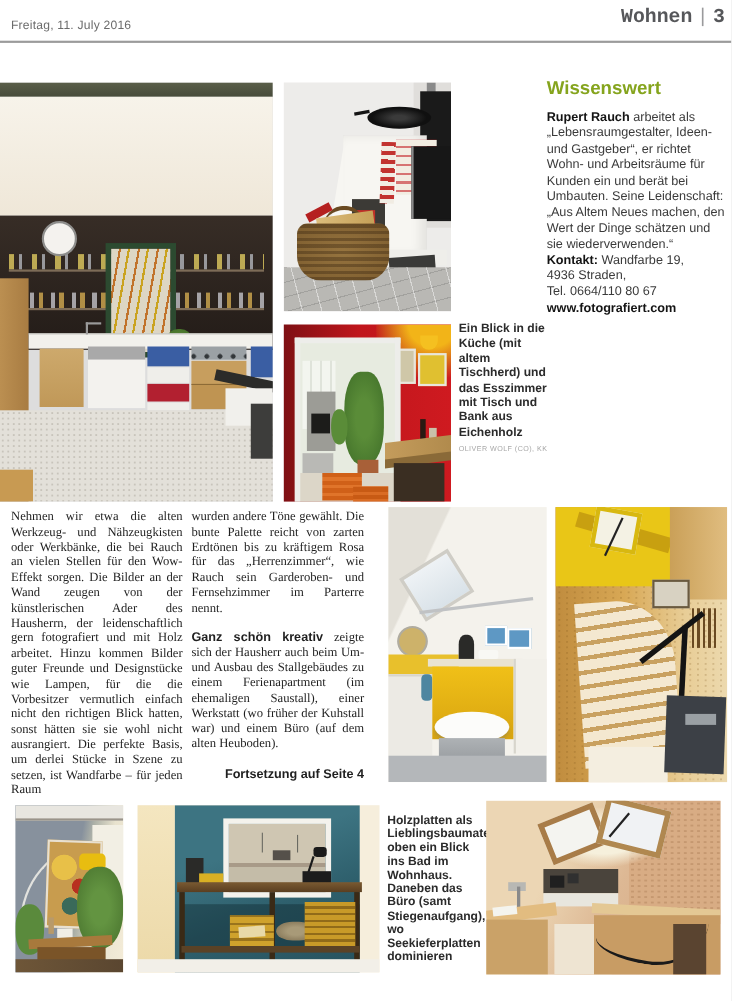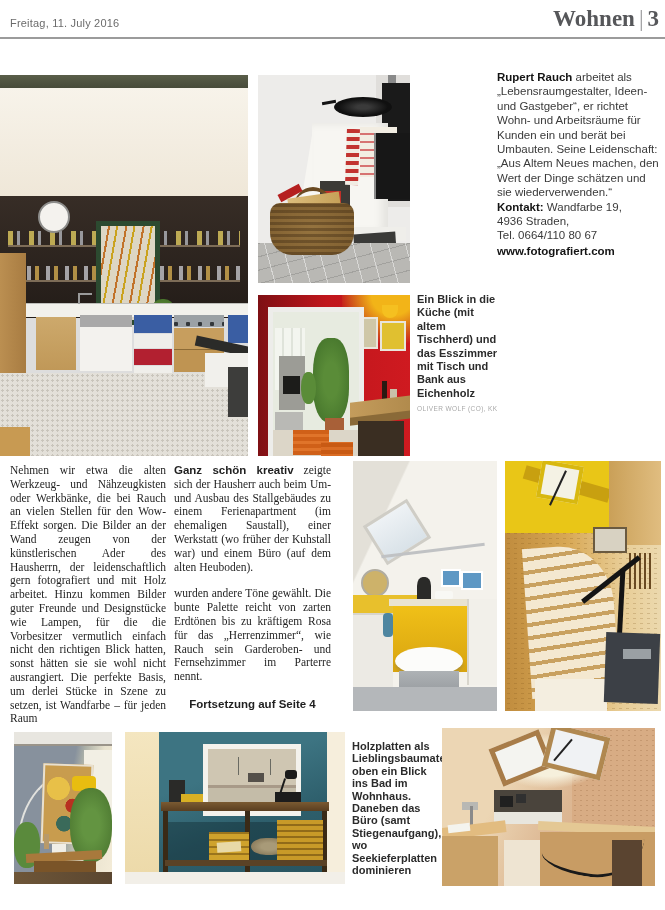--- a/index.html
+++ b/index.html
@@ -1,37 +1,37 @@
 <!DOCTYPE html>
 <html lang="de"><head>
 <meta charset="utf-8">
 <style>
   html,body{margin:0;padding:0;background:#e9e9e9;}
   .page{position:relative;width:665px;height:910px;background:#ffffff;overflow:hidden;
         font-family:"Liberation Sans",sans-serif;color:#222;}
   .abs{position:absolute;}
   
   .date{font-size:11px;color:#6b6b6b;letter-spacing:.2px;}
-  .masthead{font-family:Liberation Serif, serif;font-weight:bold;font-size:23px;color:#56575a;}
+  .masthead{font-family:Liberation Mono, monospace;font-weight:bold;font-size:18px;color:#56575a;}
   .masthead .sep{color:#9a9a9c;font-weight:normal;padding:0 4px;}
   .hrule{background:#9b9b9b;height:2px;}
   
   .sb-title{font-size:17px;font-weight:bold;color:#85a41d;margin:0 0 10px 0;}
   .sb-text{font-size:11.5px;line-height:14.4px;color:#3a3a3a;}
   .sb-text b{color:#141414;}
   .sb-site{font-weight:bold;color:#141414;margin-top:1px;}
   
   .cap{font-size:11px;line-height:13.4px;font-weight:bold;color:#2b2b2b;}
   .credit{font-size:6.5px;color:#a9a9a9;letter-spacing:.4px;margin-top:5px;}
   
   .body-col{font-family:"Liberation Serif","DejaVu Serif",serif;font-size:11.5px;line-height:13.8px;
             text-align:justify;color:#1f1f1f;hyphens:auto;}
   .body-col p{margin:0 0 13px 0;}
   .lead{font-family:"Liberation Sans",sans-serif;font-weight:bold;}
-  .contin{font-family:"Liberation Sans",sans-serif;font-weight:bold;font-size:11.5px;margin-top:14px;text-align:center;}
+  .contin{font-family:"Liberation Sans",sans-serif;font-weight:bold;font-size:11.5px;margin-top:14px;text-align:right;}
   
   .ph{position:absolute;overflow:hidden;background:#ddd;}
   .ph *{position:absolute;}
 </style>
 </head>
 <body>
 
 <div class="page">
 
   <div class="abs date" style="left:10px;top:17px;">Freitag, 11. July 2016</div>
@@ -118,35 +118,36 @@
     <div style="left:92px;top:119px;width:62px;height:8px;background:#8a6a38;transform:skewY(-7deg);"></div>
     <div style="left:100px;top:126px;width:46px;height:35px;background:#3a2e22;"></div>
   </div>
 
   <div class="abs" style="left:417px;top:293px;width:82px;">
     <div class="cap">Ein Blick in die Küche (mit altem Tischherd) und das Esszimmer mit Tisch und Bank aus Eichenholz</div>
     <div class="credit">OLIVER WOLF (CO), KK</div>
   </div>
 
   <div class="abs" style="left:497px;top:70px;width:164px;">
+    <div class="sb-title">Wissenswert</div>
     <div class="sb-text">
       <b>Rupert Rauch</b><span> arbeitet als „Lebensraumgestalter, Ideen- und Gastgeber“, er richtet Wohn- und Arbeitsräume für Kunden ein und berät bei Umbauten. Seine Leidenschaft: „Aus Altem Neues machen, den Wert der Dinge schätzen und sie wiederverwenden.“</span><br>
       <b>Kontakt:</b><span> Wandfarbe 19,</span><br>
       <span>4936 Straden,</span><br>
       <span>Tel. 0664/110 80 67</span>
       <div class="sb-site">www.fotografiert.com</div>
     </div>
   </div>
 
   <div class="abs body-col" style="left:10px;top:464px;width:156px;">
     <p>Nehmen wir etwa die alten Werkzeug- und Nähzeugkisten oder Werkbänke, die bei Rauch an vielen Stellen für den Wow-Effekt sorgen. Die Bilder an der Wand zeugen von der künstlerischen Ader des Hausherrn, der leidenschaftlich gern fotografiert und mit Holz arbeitet. Hinzu kommen Bilder guter Freunde und Designstücke wie Lampen, für die die Vorbesitzer vermutlich einfach nicht den richtigen Blick hatten, sonst hätten sie sie wohl nicht ausrangiert. Die perfekte Basis, um derlei Stücke in Szene zu setzen, ist Wandfarbe – für jeden Raum</p>
   </div>
   <div class="abs body-col" style="left:174px;top:464px;width:157px;">
+    <p>wurden andere Töne gewählt. Die bunte Palette reicht von zarten Erdtönen bis zu kräftigem Rosa für das „Herrenzimmer“, wie Rauch sein Garderoben- und Fernsehzimmer im Parterre nennt.</p>
     <p><span class="lead">Ganz schön kreativ</span><span> zeigte sich der Hausherr auch beim Um- und Ausbau des Stallgebäudes zu einem Ferienapartment (im ehemaligen Saustall), einer Werkstatt (wo früher der Kuhstall war) und einem Büro (auf dem alten Heuboden).</span></p>
-    <p>wurden andere Töne gewählt. Die bunte Palette reicht von zarten Erdtönen bis zu kräftigem Rosa für das „Herrenzimmer“, wie Rauch sein Garderoben- und Fernsehzimmer im Parterre nennt.</p>
     <div class="contin">Fortsetzung auf Seite 4</div>
   </div>
 
   <div class="ph" style="left:353px;top:461px;width:144px;height:250px;background:#f4f2ec;">
     <div style="left:0;top:0;width:144px;height:150px;background:linear-gradient(115deg,#e3e0d8 0 26%,transparent 27%);"></div>
     <div style="left:18px;top:48px;width:46px;height:40px;border:3px solid #cfcdc6;background:linear-gradient(#eef2f5,#d9e2e8);transform:rotate(-32deg);"></div>
     <div style="left:28px;top:88px;width:104px;height:3px;background:#c0c2c4;transform:rotate(-7deg);"></div>
     <div style="left:8px;top:108px;width:24px;height:24px;border-radius:50%;background:#cdb26a;border:2px solid #b0aca0;"></div>
     <div style="left:88px;top:108px;width:16px;height:14px;border:2px solid #fff;background:#5e98c4;"></div>
     <div style="left:108px;top:110px;width:18px;height:15px;border:2px solid #fff;background:#5e98c4;"></div>

